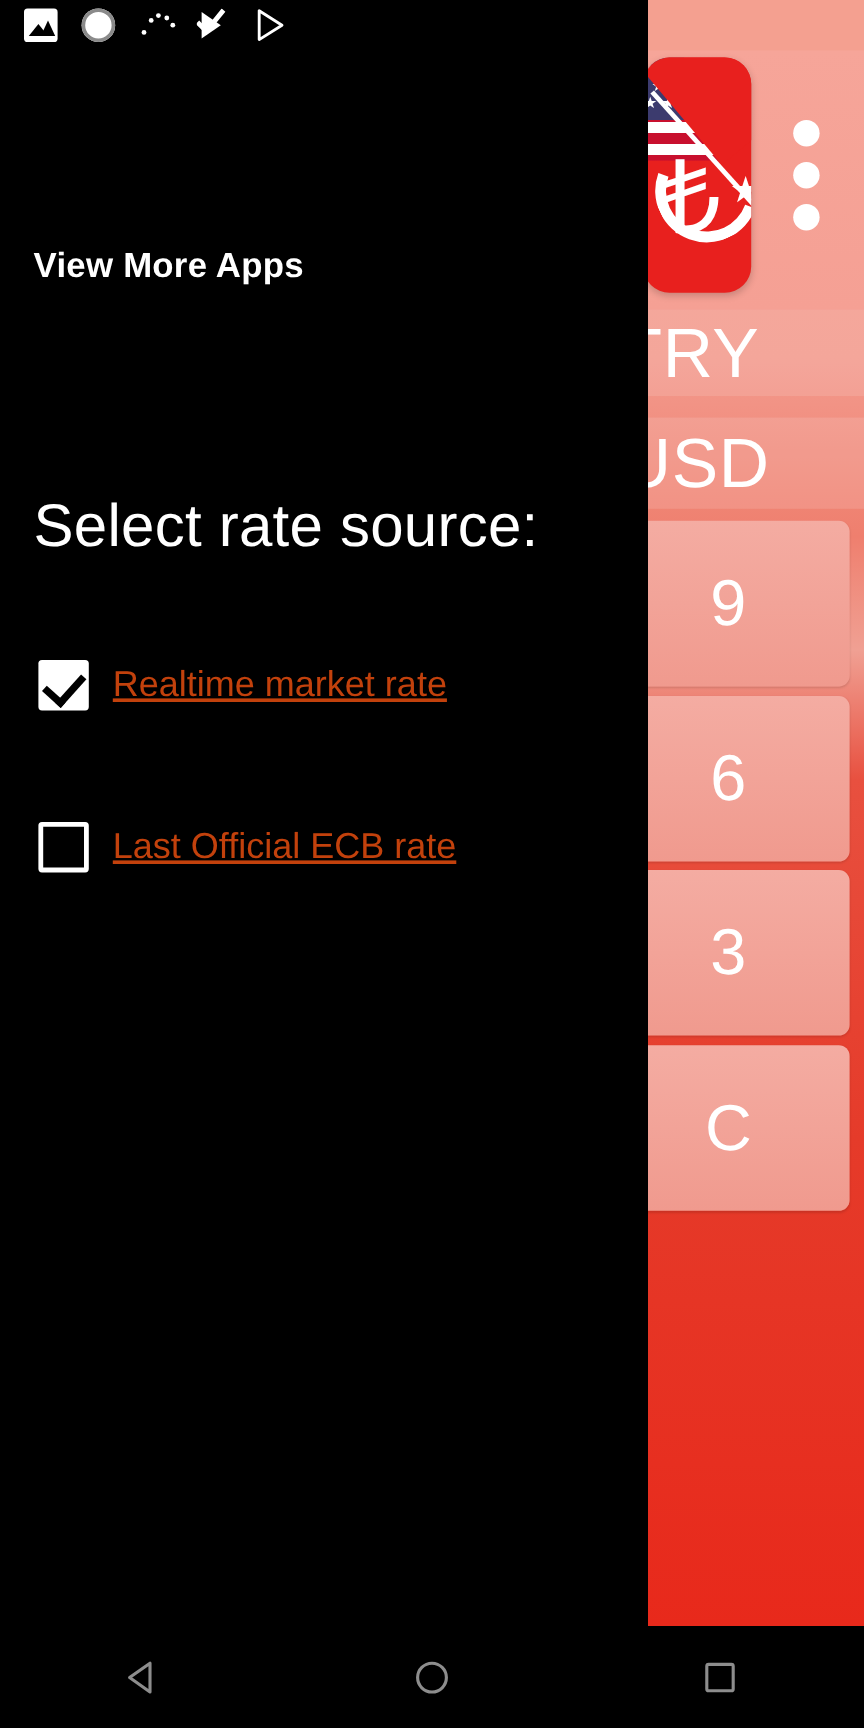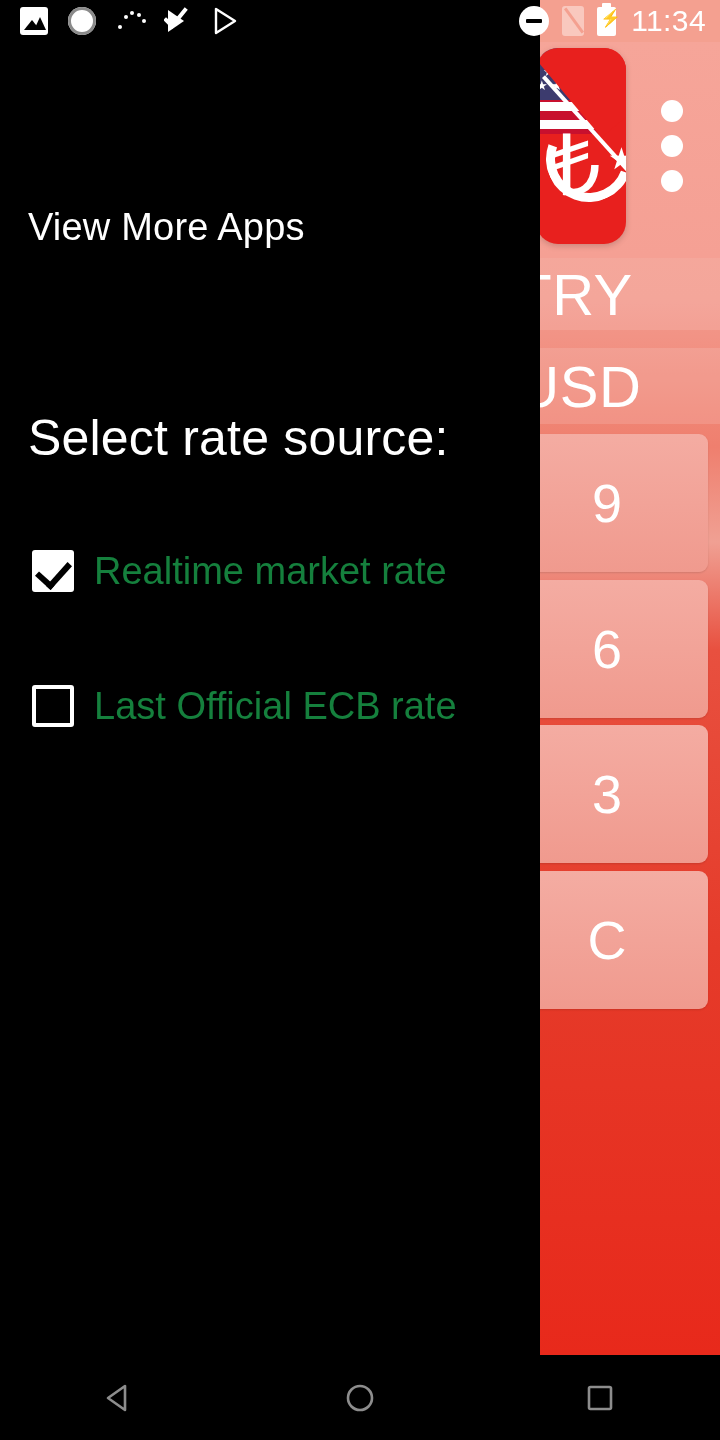--- a/index.html
+++ b/index.html
@@ -137,21 +137,21 @@
     position:absolute;
     left:0; top:0;
     width:540px; height:1355px;
     background:#000;
     z-index:20;
   }
   #drawer-title {
     position:absolute;
     left:28px; top:206px;
     color:#fff;
-    font-size:38px; font-weight:400;
+    font-size:29px; font-weight:700;
     letter-spacing:0.2px;
   }
   #drawer-section-label {
     position:absolute;
     left:28px; top:409px;
     color:#fff;
     font-size:50px; font-weight:400;
     letter-spacing:0.2px;
   }
   .rate-option {
@@ -179,23 +179,24 @@
     border:solid #000;
     border-width:0 6px 6px 0;
     transform:rotate(42deg);
   }
   .cbox.unchecked {
     border:4px solid #fff;
     border-radius:3px;
     background:transparent;
   }
   .opt-label {
-    color:#15803d;
-    font-size:38px; font-weight:400;
+    color:#c2410c;
+    font-size:30px; font-weight:400;
     white-space:nowrap;
+    text-decoration:underline;
   }
 
   
   #status-bar {
     position:absolute; left:0; top:0;
     width:720px; height:42px;
     z-index:40;
   }
   #status-left-bg {
     position:absolute; left:0; top:0; width:540px; height:42px;
@@ -390,26 +391,20 @@
           <path d="M2,13 L8,19 L21,3" stroke="#fff" stroke-width="4" fill="none" stroke-linecap="square"></path>
         </svg>
       </span>
       <span class="sicon ic-play">
         <svg width="28" height="28" viewBox="0 0 28 28">
           <path d="M4,2 L4,26 L23,14 Z" fill="none" stroke="#fff" stroke-width="2.4" stroke-linejoin="round"></path>
         </svg>
       </span>
     </div>
 
-    <div id="status-icons-right">
-      <span class="ic-dnd"></span>
-      <span class="ic-nosim"></span>
-      <span class="ic-batt"></span>
-      <span id="status-time">11:34</span>
-    </div>
   </div>
 
   <div id="nav-bar">
     <div class="navbtn">
       <svg width="40" height="40" viewBox="0 0 40 40">
         <path d="M25,8 L25,32 L8,20 Z" fill="none" stroke="#8d8d8d" stroke-width="2.6" stroke-linejoin="round"></path>
       </svg>
     </div>
     <div class="navbtn">
       <svg width="40" height="40" viewBox="0 0 40 40">

